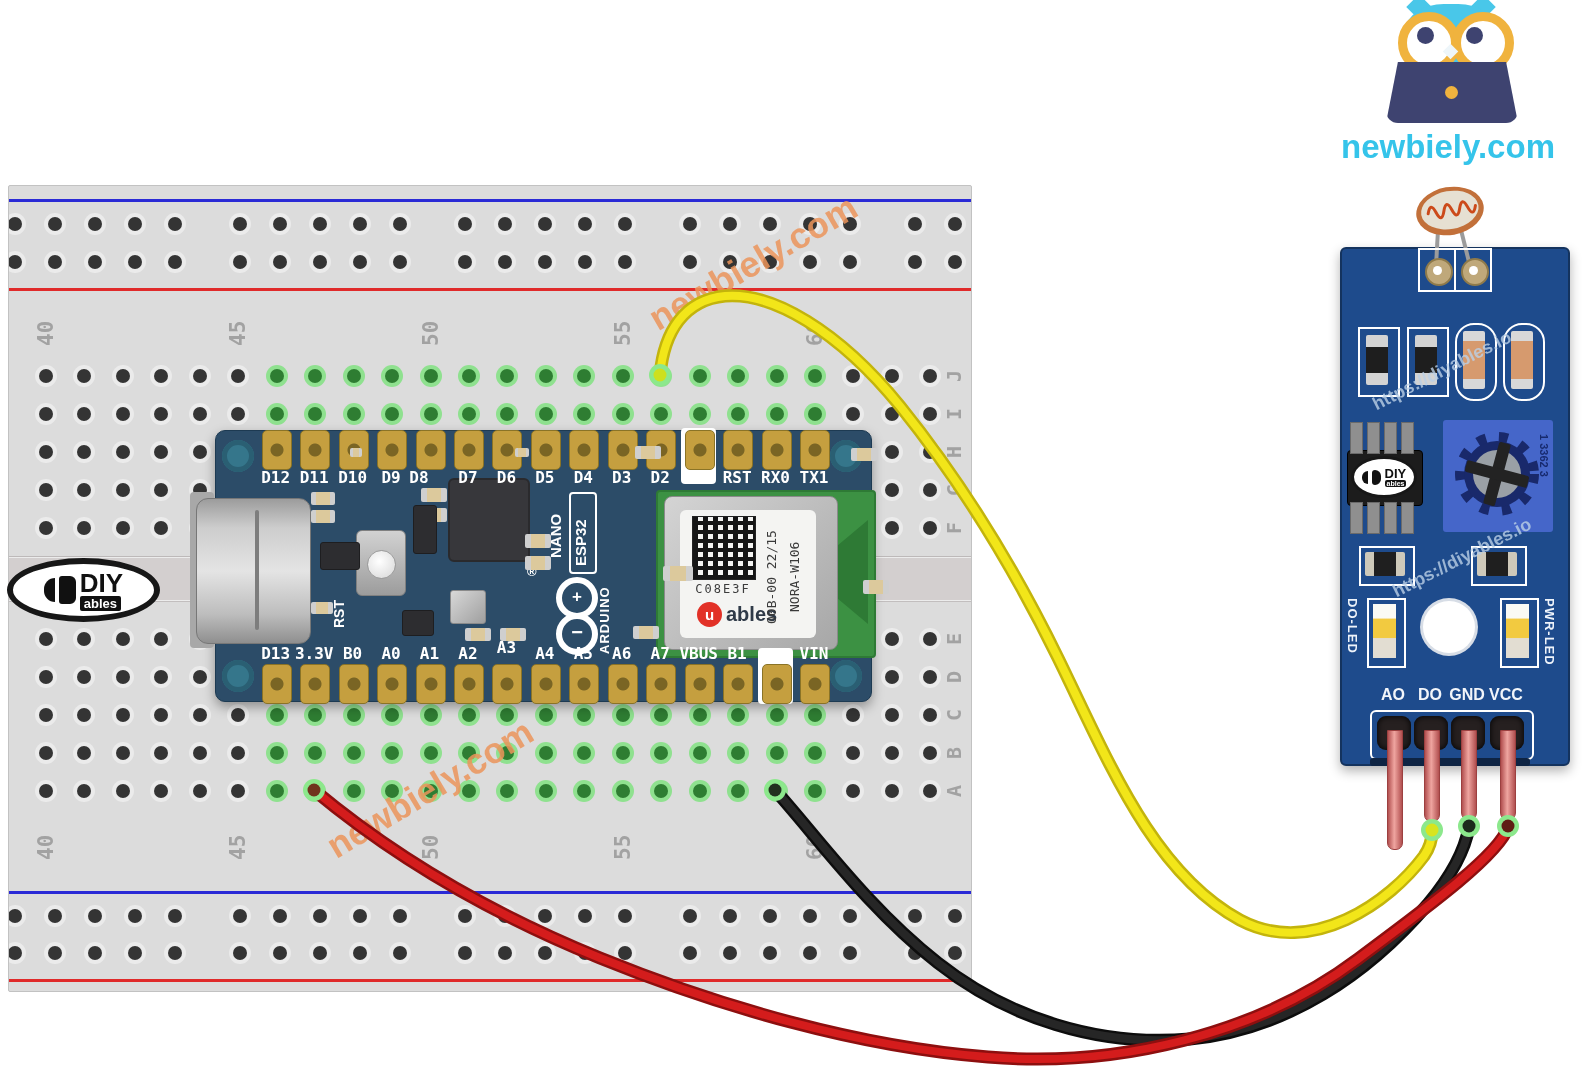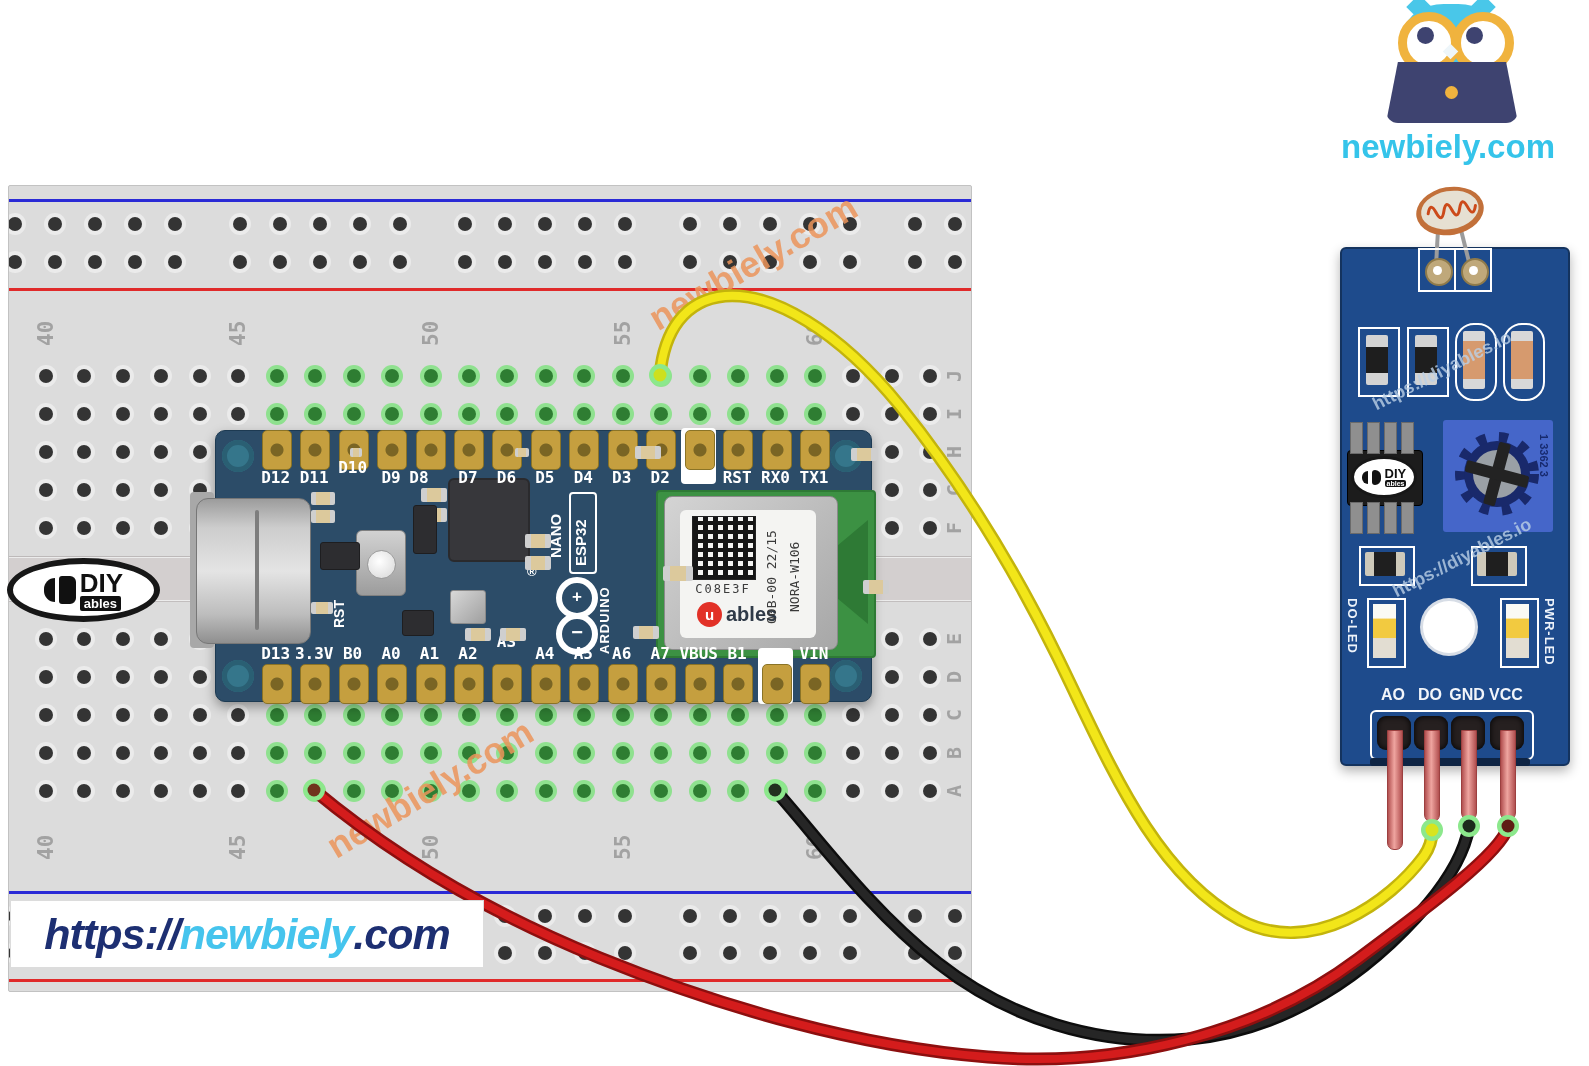--- a/index.html
+++ b/index.html
@@ -547,21 +547,21 @@
     <div id="ubx-blox" class="abs">ables</div>
     <div class="ubx-vert vtxt" style="left:549px;top:84px">00B-00 22/15</div>
     <div class="ubx-vert vtxt" style="left:572px;top:84px">NORA-W106</div>
   <div class="pinwhite" style="left:466.1500000000001px;top:-2px"></div>
       <div class="pinwhite" style="left:543.0500000000001px;top:218px"></div>
       <div class="goldpin" style="left:46.700000000000045px;top:0px"></div>
       <div class="pinlabel" style="left:38.700000000000045px;top:38px">D12</div>
       <div class="goldpin" style="left:85.15000000000003px;top:0px"></div>
       <div class="pinlabel" style="left:77.15000000000003px;top:38px">D11</div>
       <div class="goldpin" style="left:123.60000000000002px;top:0px"></div>
-      <div class="pinlabel" style="left:115.60000000000002px;top:28px">D10</div>
+      <div class="pinlabel" style="left:115.60000000000002px;top:38px">D10</div>
       <div class="goldpin" style="left:162.05px;top:0px"></div>
       <div class="pinlabel" style="left:154.05px;top:38px">D9</div>
       <div class="goldpin" style="left:200.5px;top:0px"></div>
       <div class="pinlabel" style="left:182px;top:38px">D8</div>
       <div class="goldpin" style="left:238.95000000000005px;top:0px"></div>
       <div class="pinlabel" style="left:230.95000000000005px;top:38px">D7</div>
       <div class="goldpin" style="left:277.40000000000003px;top:0px"></div>
       <div class="pinlabel" style="left:269.40000000000003px;top:38px">D6</div>
       <div class="goldpin" style="left:315.85px;top:0px"></div>
       <div class="pinlabel" style="left:307.85px;top:38px">D5</div>
@@ -584,21 +584,21 @@
       <div class="pinlabel" style="left:77.15000000000003px;top:214px">3.3V</div>
       <div class="goldpin" style="left:123.60000000000002px;top:234px"></div>
       <div class="pinlabel" style="left:115.60000000000002px;top:214px">B0</div>
       <div class="goldpin" style="left:162.05px;top:234px"></div>
       <div class="pinlabel" style="left:154.05px;top:214px">A0</div>
       <div class="goldpin" style="left:200.5px;top:234px"></div>
       <div class="pinlabel" style="left:192.5px;top:214px">A1</div>
       <div class="goldpin" style="left:238.95000000000005px;top:234px"></div>
       <div class="pinlabel" style="left:230.95000000000005px;top:214px">A2</div>
       <div class="goldpin" style="left:277.40000000000003px;top:234px"></div>
-      <div class="pinlabel" style="left:269.40000000000003px;top:202px">A3</div>
+      <div class="pinlabel" style="left:269.40000000000003px;top:208px">A3</div>
       <div class="goldpin" style="left:315.85px;top:234px"></div>
       <div class="pinlabel" style="left:307.85px;top:214px">A4</div>
       <div class="goldpin" style="left:354.30000000000007px;top:234px"></div>
       <div class="pinlabel" style="left:346.30000000000007px;top:214px">A5</div>
       <div class="goldpin" style="left:392.75px;top:234px"></div>
       <div class="pinlabel" style="left:384.75px;top:214px">A6</div>
       <div class="goldpin" style="left:431.20000000000005px;top:234px"></div>
       <div class="pinlabel" style="left:423.20000000000005px;top:214px">A7</div>
       <div class="goldpin" style="left:469.6500000000001px;top:234px"></div>
       <div class="pinlabel" style="left:461.6500000000001px;top:214px">VBUS</div>
@@ -754,25 +754,20 @@
           <circle cx="1469" cy="826" r="11" fill="#8ce88c"></circle>
           <circle cx="1469" cy="826" r="6.5" fill="#1d2b1d"></circle>
         </g>
       <g>
           <circle cx="1508" cy="826" r="11" fill="#8ce88c"></circle>
           <circle cx="1508" cy="826" r="6.5" fill="#5f1d14"></circle>
         </g>
     </g>
   </svg>
 
-  <div id="sitebox" class="abs">
-    <span class="url-dark">https://</span>
-    <span class="url-cyan">newbiely</span>
-    <span class="url-dark">.com</span>
-  </div>
 
   <div id="logo" class="abs">
     <div class="tuft abs" style="left:92px;top:-2px"></div>
     <div class="tuft abs" style="left:156px;top:-2px"></div>
     <div id="owl-head" class="abs"></div>
     <div class="lens abs" style="left:80px;top:12px"></div>
     <div class="lens abs" style="left:134px;top:12px"></div>
     <div class="pupil abs" style="left:99px;top:27px"></div>
     <div class="pupil abs" style="left:148px;top:27px"></div>
     <div id="beak" class="abs"></div>

